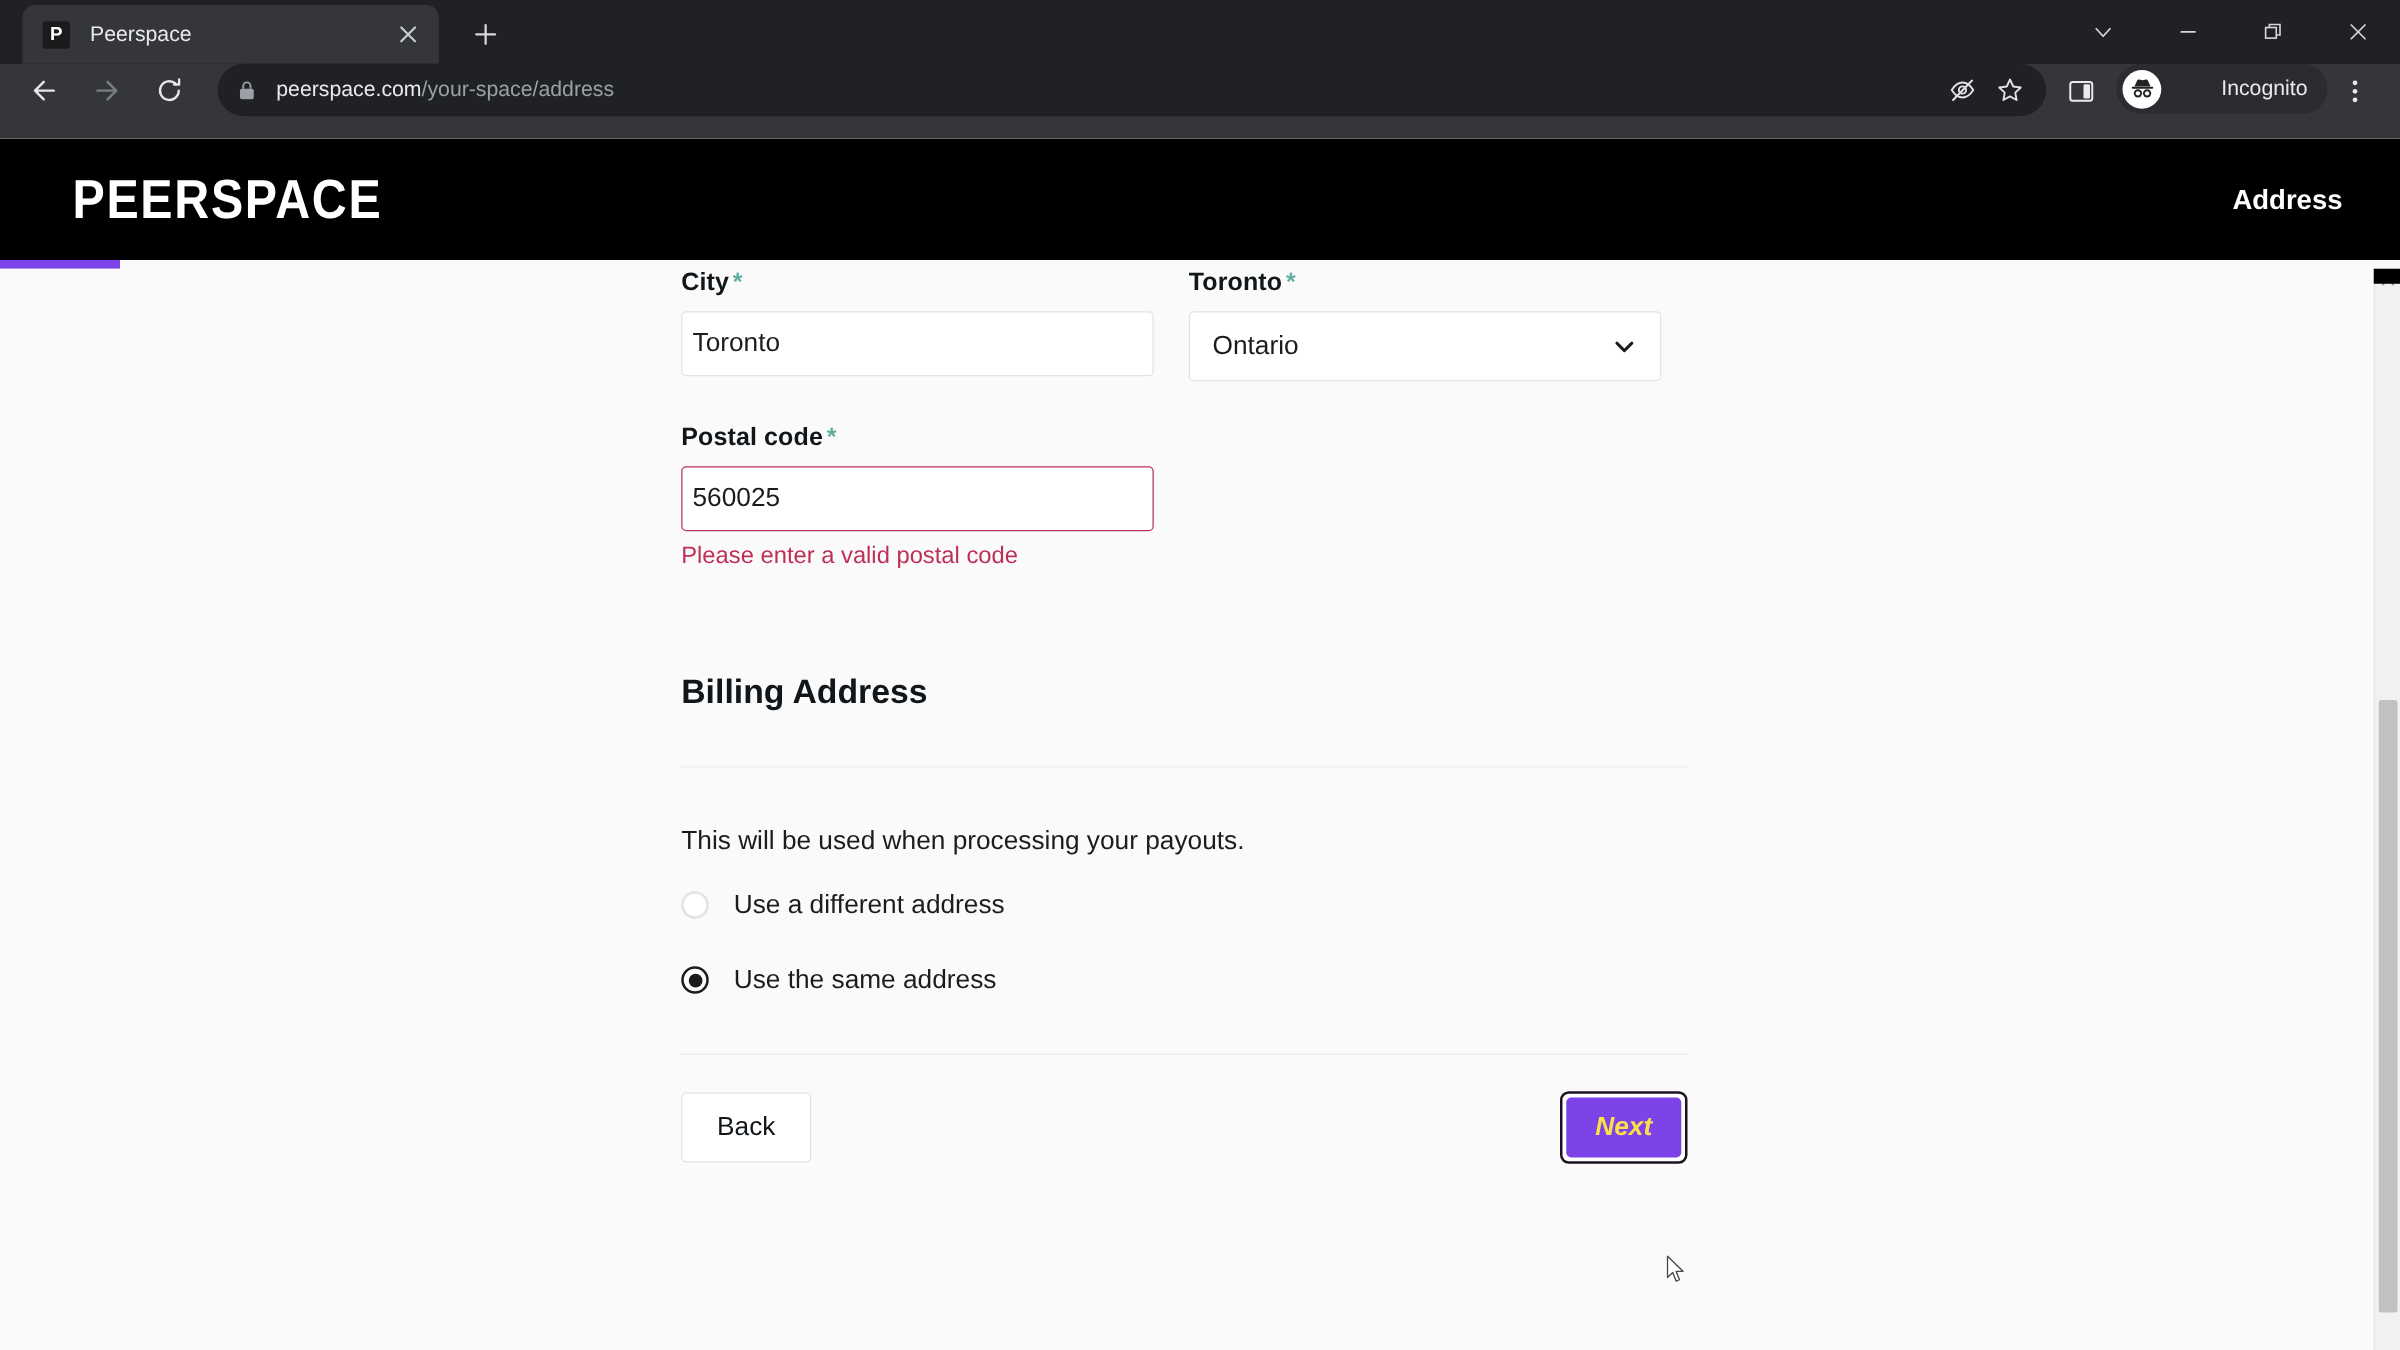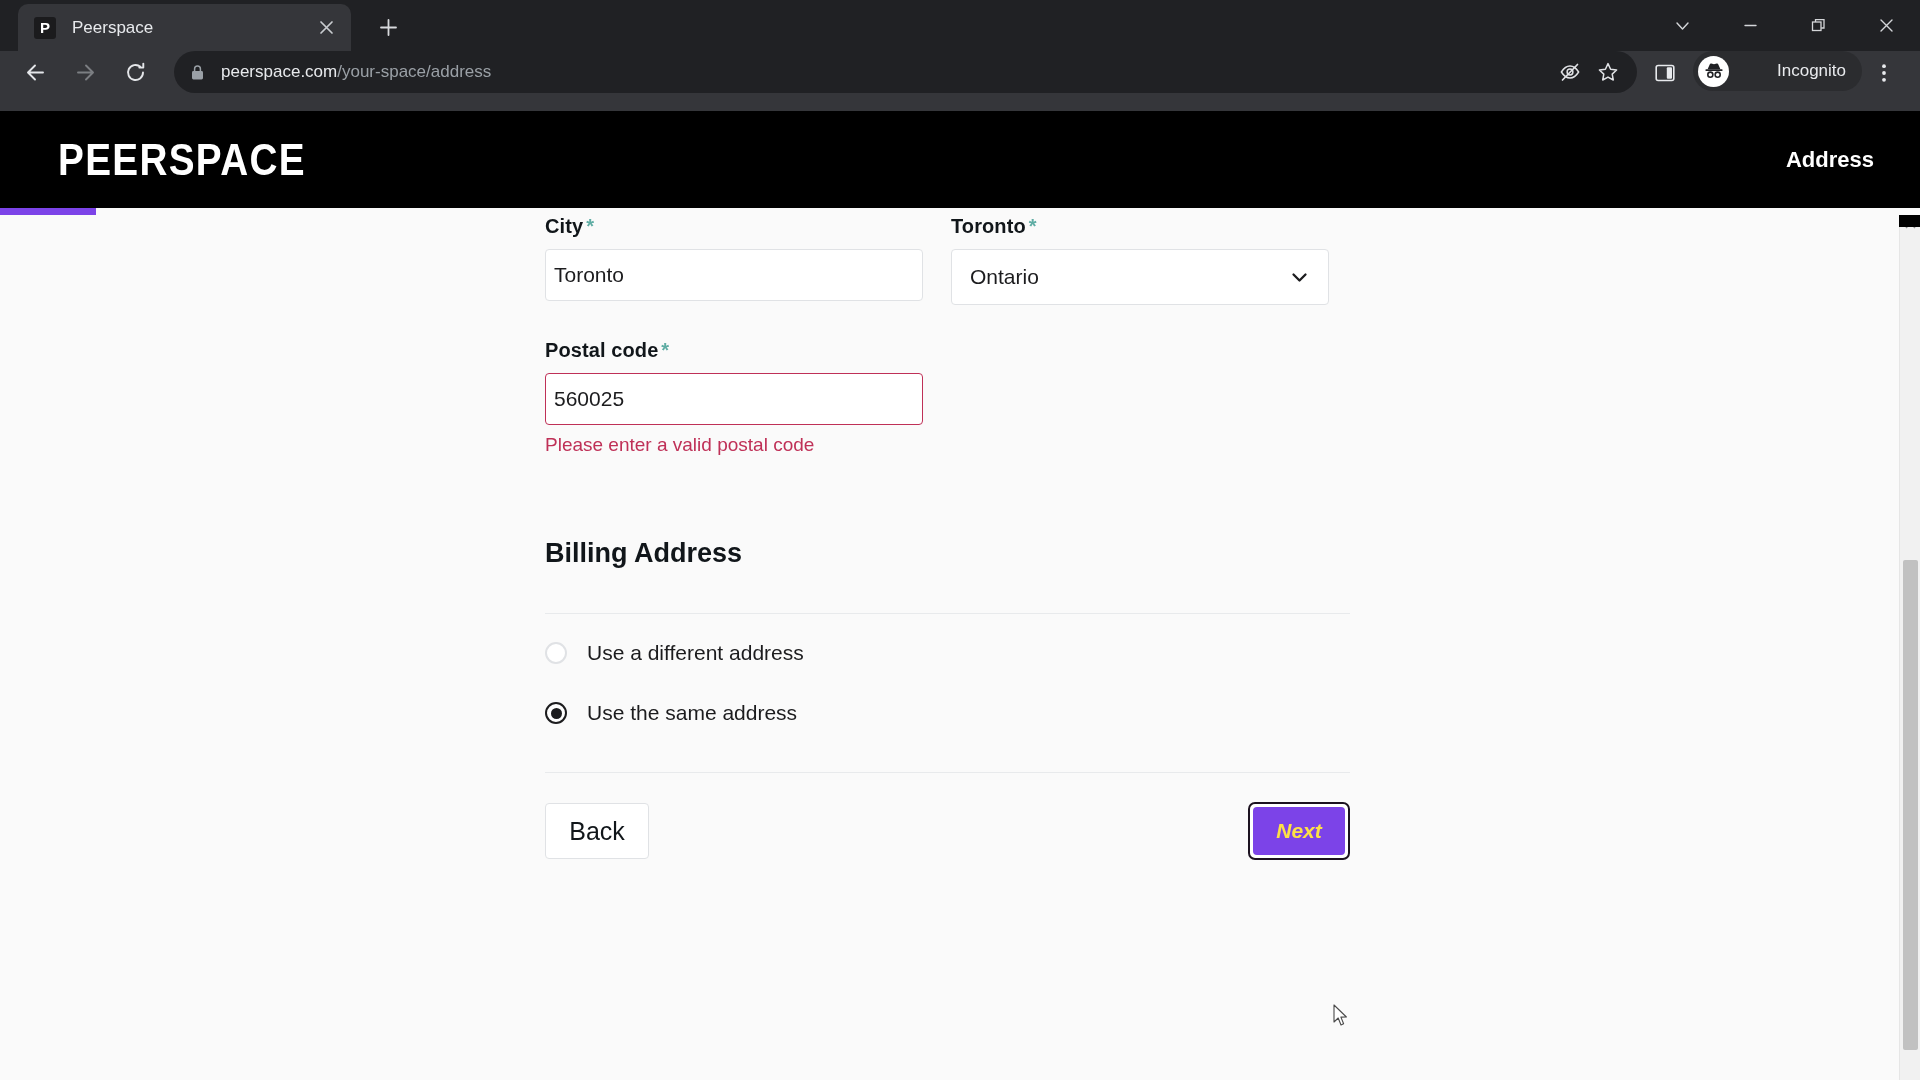--- a/index.html
+++ b/index.html
@@ -310,21 +310,21 @@
     align-items: center;
     margin-top: 29px;
     width: 805px;
   }
   #back-btn {
     width: 104px; height: 56px;
     border: 1px solid #e0e2e5;
     border-radius: 4px;
     background: #fff;
     display: flex; align-items: center; justify-content: center;
-    font-size: 25px;
+    font-size: 21px;
     color: #11161a;
     font-weight: 400;
   }
   #next-btn-wrap {
     padding: 3px;
     border: 2px solid #1c1220;
     border-radius: 7px;
     background: #fff;
   }
   #next-btn {
@@ -539,20 +539,21 @@
           <div class="fld-label"><span>Postal code</span><span class="req">*</span></div>
           <div class="input-box error">
             <span>560025</span>
           </div>
           <div class="err-msg">Please enter a valid postal code</div>
         </div>
       </div>
 
       <div class="section-title">Billing Address</div>
       <div class="divider"></div>
+      <div class="section-desc">This will be used when processing your payouts.</div>
 
       <div class="radio-row second">
         <span class="radio off"></span>
         <span class="radio-label">Use a different address</span>
       </div>
       <div class="radio-row">
         <span class="radio">
             <span class="dot"></span>
           </span>
         <span class="radio-label">Use the same address</span>

